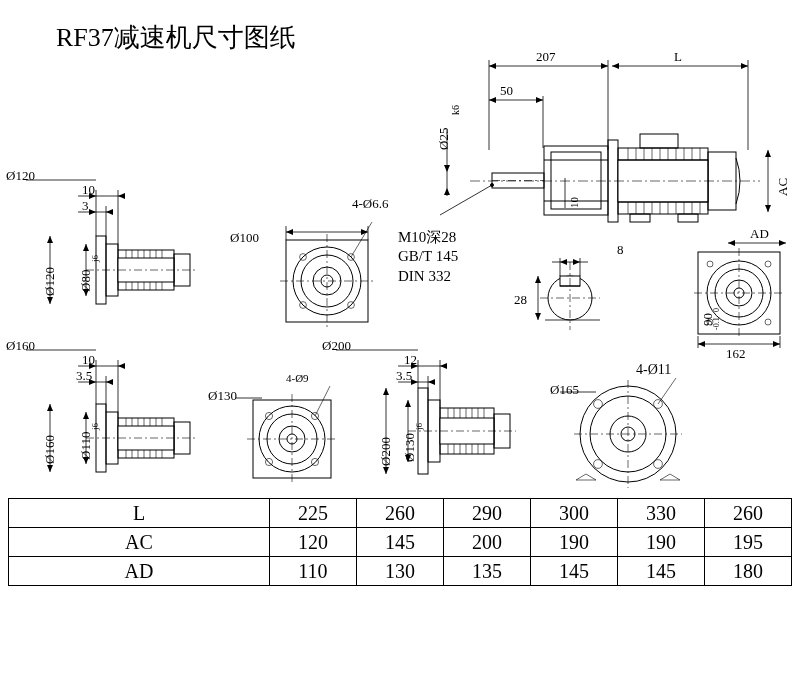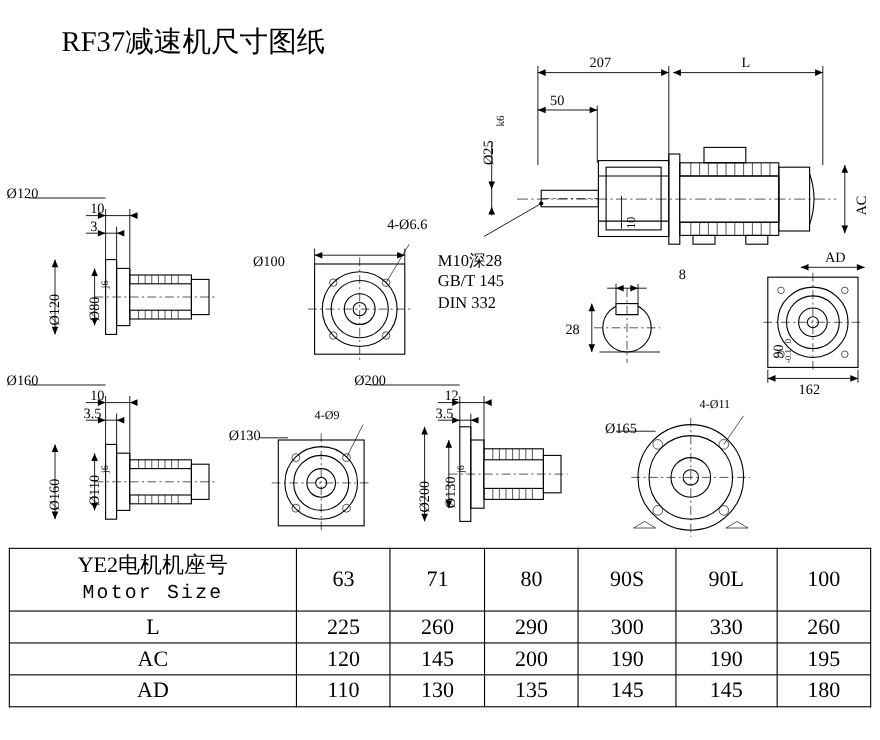--- a/index.html
+++ b/index.html
@@ -434,36 +434,24 @@
   <div class="lbl" style="left:208px; top:388px;">Ø130</div>
   <div class="lbl" style="left:286px; top:372px; font-size:11px;">4-Ø9</div>
 
   <div class="lbl" style="left:322px; top:338px;">Ø200</div>
   <div class="lbl" style="left:404px; top:352px;text-align:right;">12</div>
   <div class="lbl" style="left:396px; top:368px;">3.5</div>
   <div class="lbl rot" style="left:378px; top:466px;">Ø200</div>
   <div class="lbl rot" style="left:402px; top:462px;">Ø130</div>
   <div class="lbl rot" style="left:414px; top:430px; font-size:9px;">j6</div>
   <div class="lbl" style="left:550px; top:382px;">Ø165</div>
-  <div class="lbl" style="left:636px; top:362px; font-size:11px;">4-Ø11</div>
+  <div class="lbl" style="left:636px; top:362px; font-size:14px;">4-Ø11</div>
 
   <table class="dims">
     <tbody>
-      <tr>
-        <td class="head2">
-          <div class="cn">YE2电机机座号</div>
-          <div class="en">Motor Size</div>
-        </td>
-        <td>63</td>
-        <td>71</td>
-        <td>80</td>
-        <td>90S</td>
-        <td>90L</td>
-        <td>100</td>
-      </tr>
       <tr>
         <td class="rowlabel">L</td>
         <td>225</td>
         <td>260</td>
         <td>290</td>
         <td>300</td>
         <td>330</td>
         <td>260</td>
       </tr>
       <tr>

